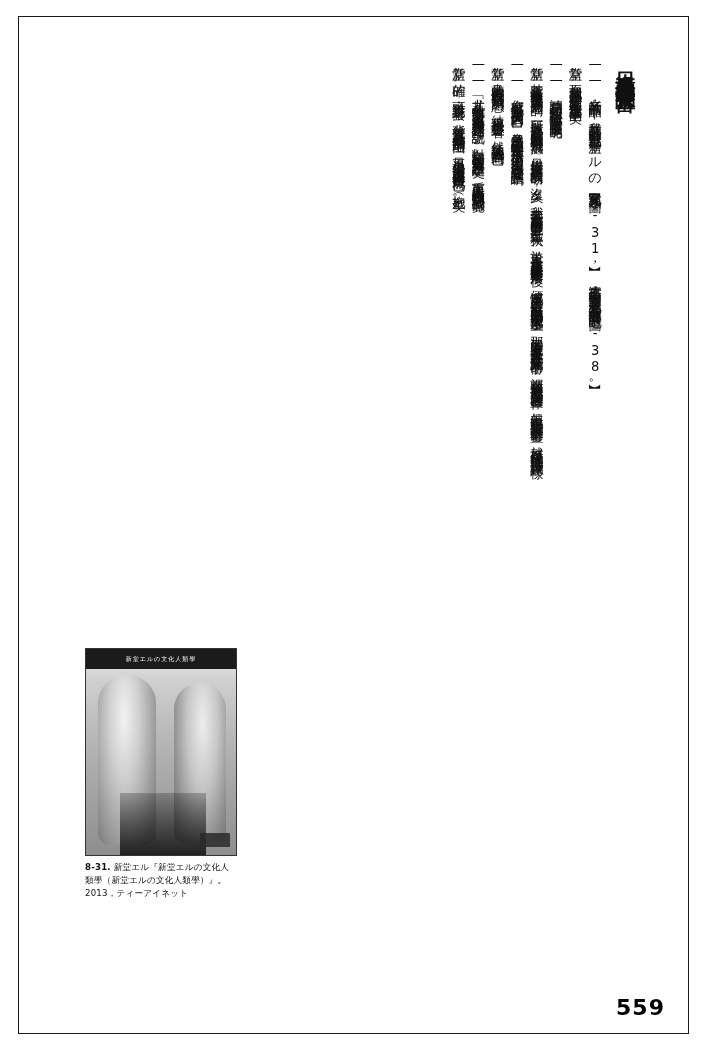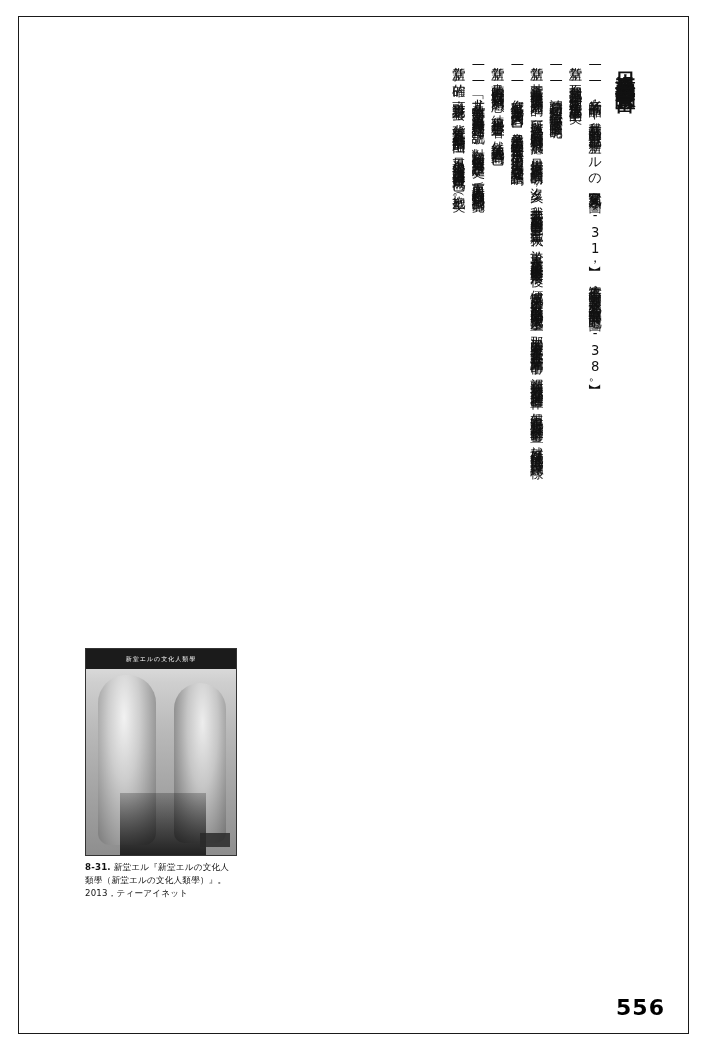--- a/index.html
+++ b/index.html
@@ -196,14 +196,14 @@
       <div class="fig-figB"></div>
       <div class="fig-dark"></div>
       <div class="fig-sig"></div>
     </div>
     <div class="figure-caption">
       <b>8-31.</b>
       <span>新堂エル『新堂エルの文化人類學（新堂エルの文化人類學）』。2013，ティーアイネット</span>
     </div>
   </div>
 
-  <div class="page-number">556</div>
+  <div class="page-number">559</div>
 </div>
 
 </body></html>

